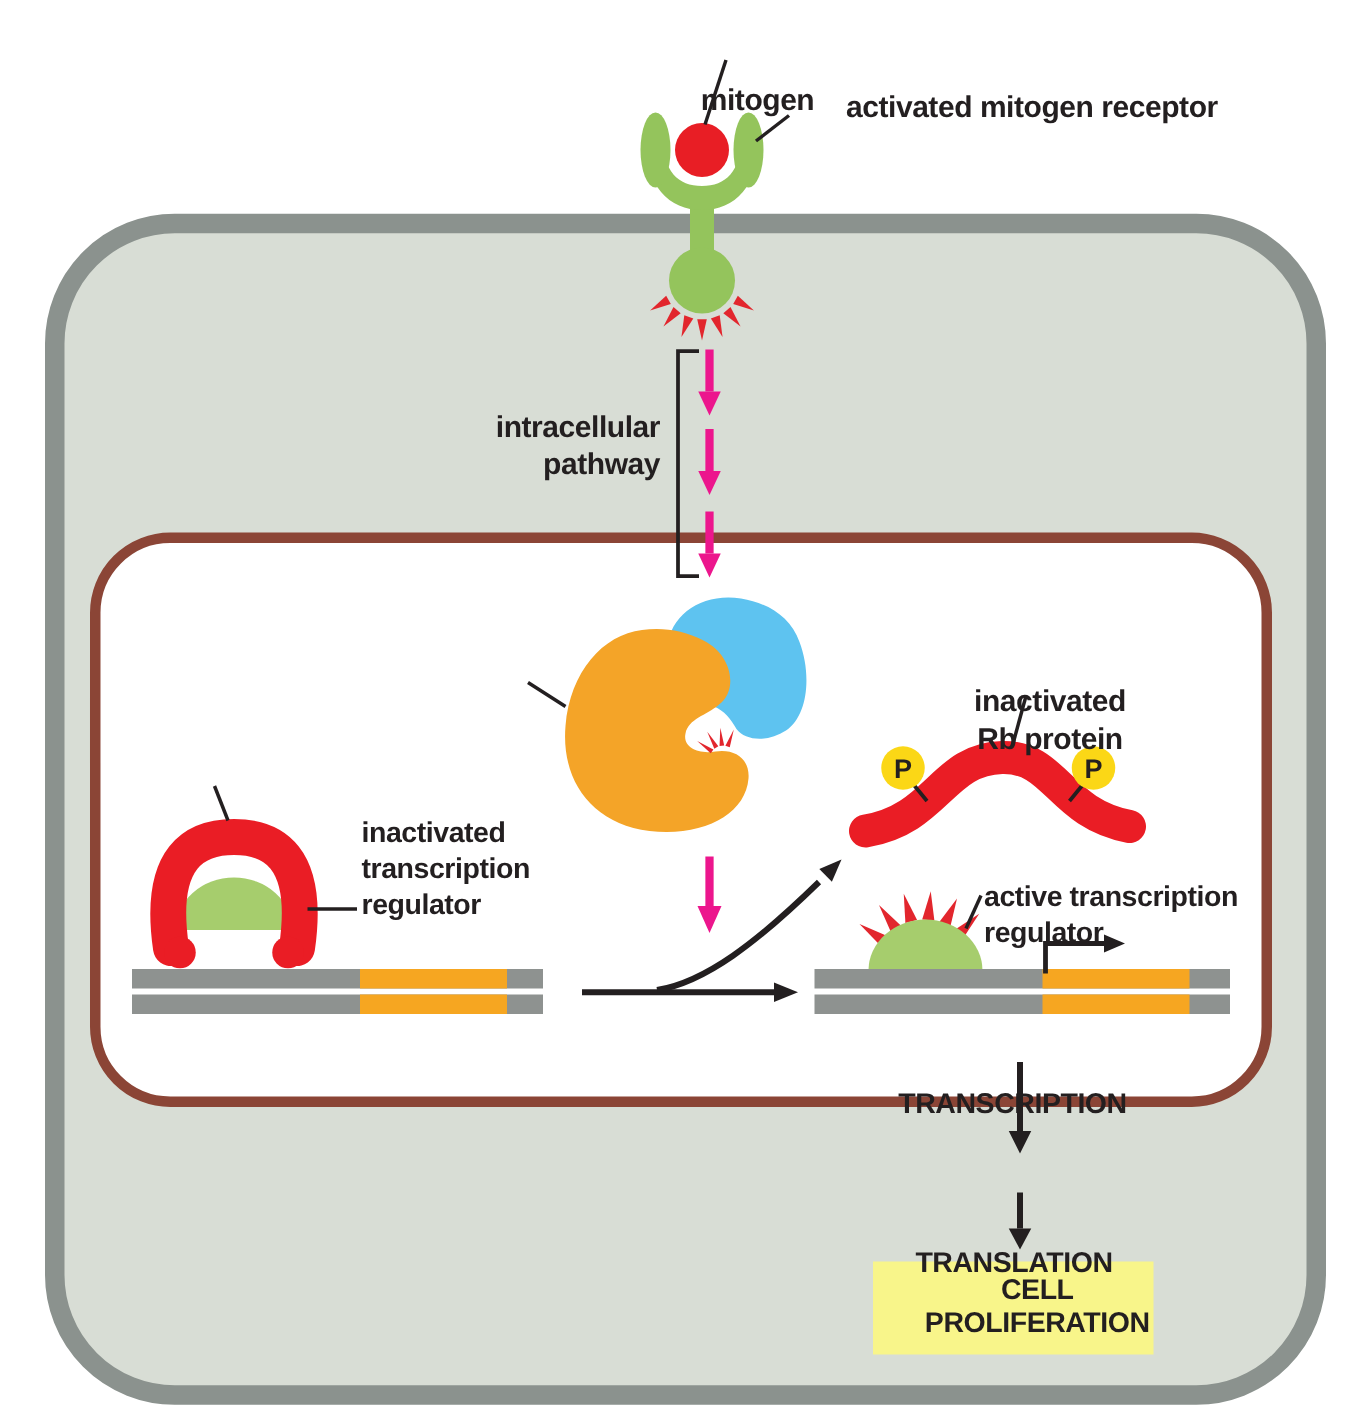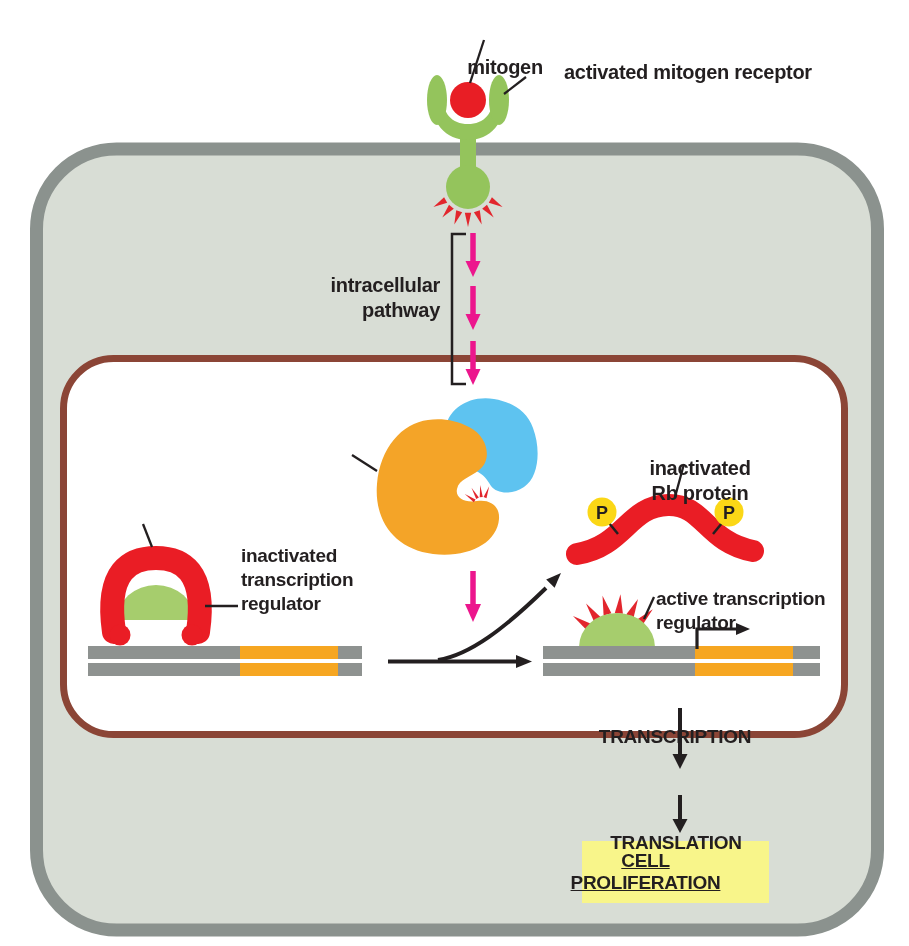--- a/index.html
+++ b/index.html
@@ -6,23 +6,23 @@
   .stage{position:relative;width:909px;height:946px;background:var(--bg);overflow:hidden;
          font-family:"Liberation Sans","DejaVu Sans",sans-serif;}
   .stage svg{position:absolute;left:0;top:0;}
   .lbl{position:absolute;font-weight:bold;color:var(--text);font-size:20px;line-height:25px;
        letter-spacing:-0.3px;white-space:nowrap;}
   .lbl.small{font-size:19px;line-height:24px;}
   .lbl.caps{font-size:19px;line-height:23px;}
   .lbl.center{text-align:center;margin-top:44px;}
   .lbl.right{text-align:right;}
   .magenta{color:var(--magenta_text);}
-  .prolif-box{position:absolute;left:552px;top:841px;width:187px;height:62px;
+  .prolif-box{position:absolute;left:598px;top:841px;width:187px;height:62px;
       display:flex;flex-direction:column;align-items:center;justify-content:center;
-      font-weight:bold;font-size:19px;line-height:22px;color:var(--text);letter-spacing:-0.3px;text-decoration:underline;}
+      font-weight:bold;font-size:19px;line-height:22px;color:var(--text);letter-spacing:-0.3px;}
   
   .f-cyto{fill:var(--cytoplasm);} .s-cell{stroke:var(--cell_border);}
   .f-nuc{fill:var(--nucleus_fill);} .s-nuc{stroke:var(--nucleus_border);}
   .f-green{fill:var(--receptor_green);} .f-red{fill:var(--mitogen_red);}
   .f-spike{fill:var(--spike_red);}
   .f-mag{fill:var(--magenta);} .s-mag{stroke:var(--magenta);}
   .f-orange{fill:var(--orange);} .f-blue{fill:var(--blue);}
   .f-rbred{fill:var(--rb_red);} .s-rbred{stroke:var(--rb_red);}
   .f-reggreen{fill:var(--regulator_green);}
   .f-dnagray{fill:var(--dna_gray);} .f-dnaorange{fill:var(--dna_orange);}

